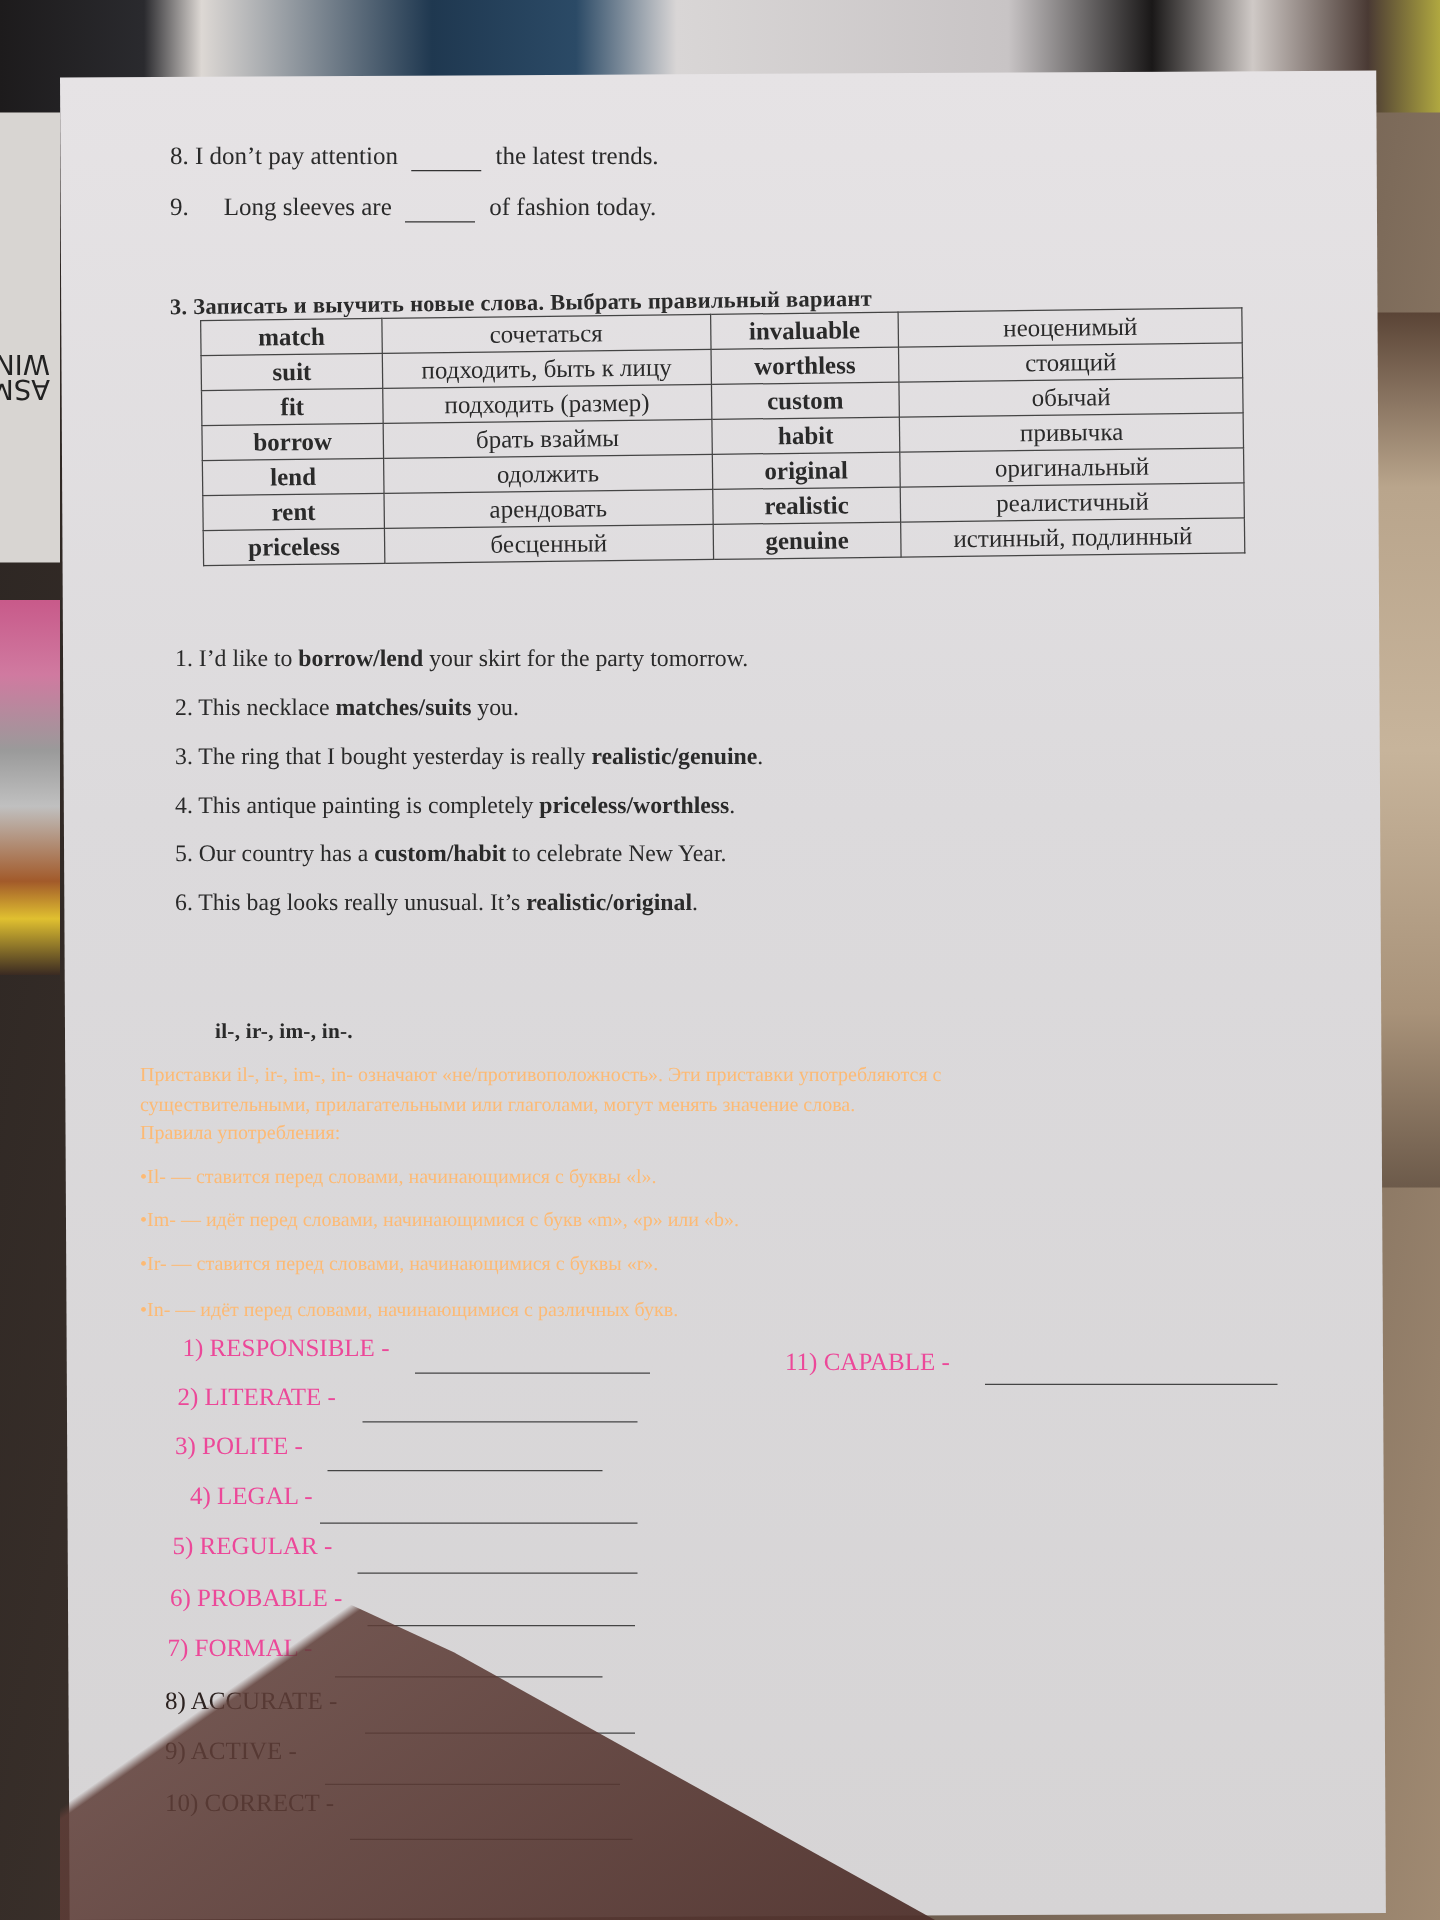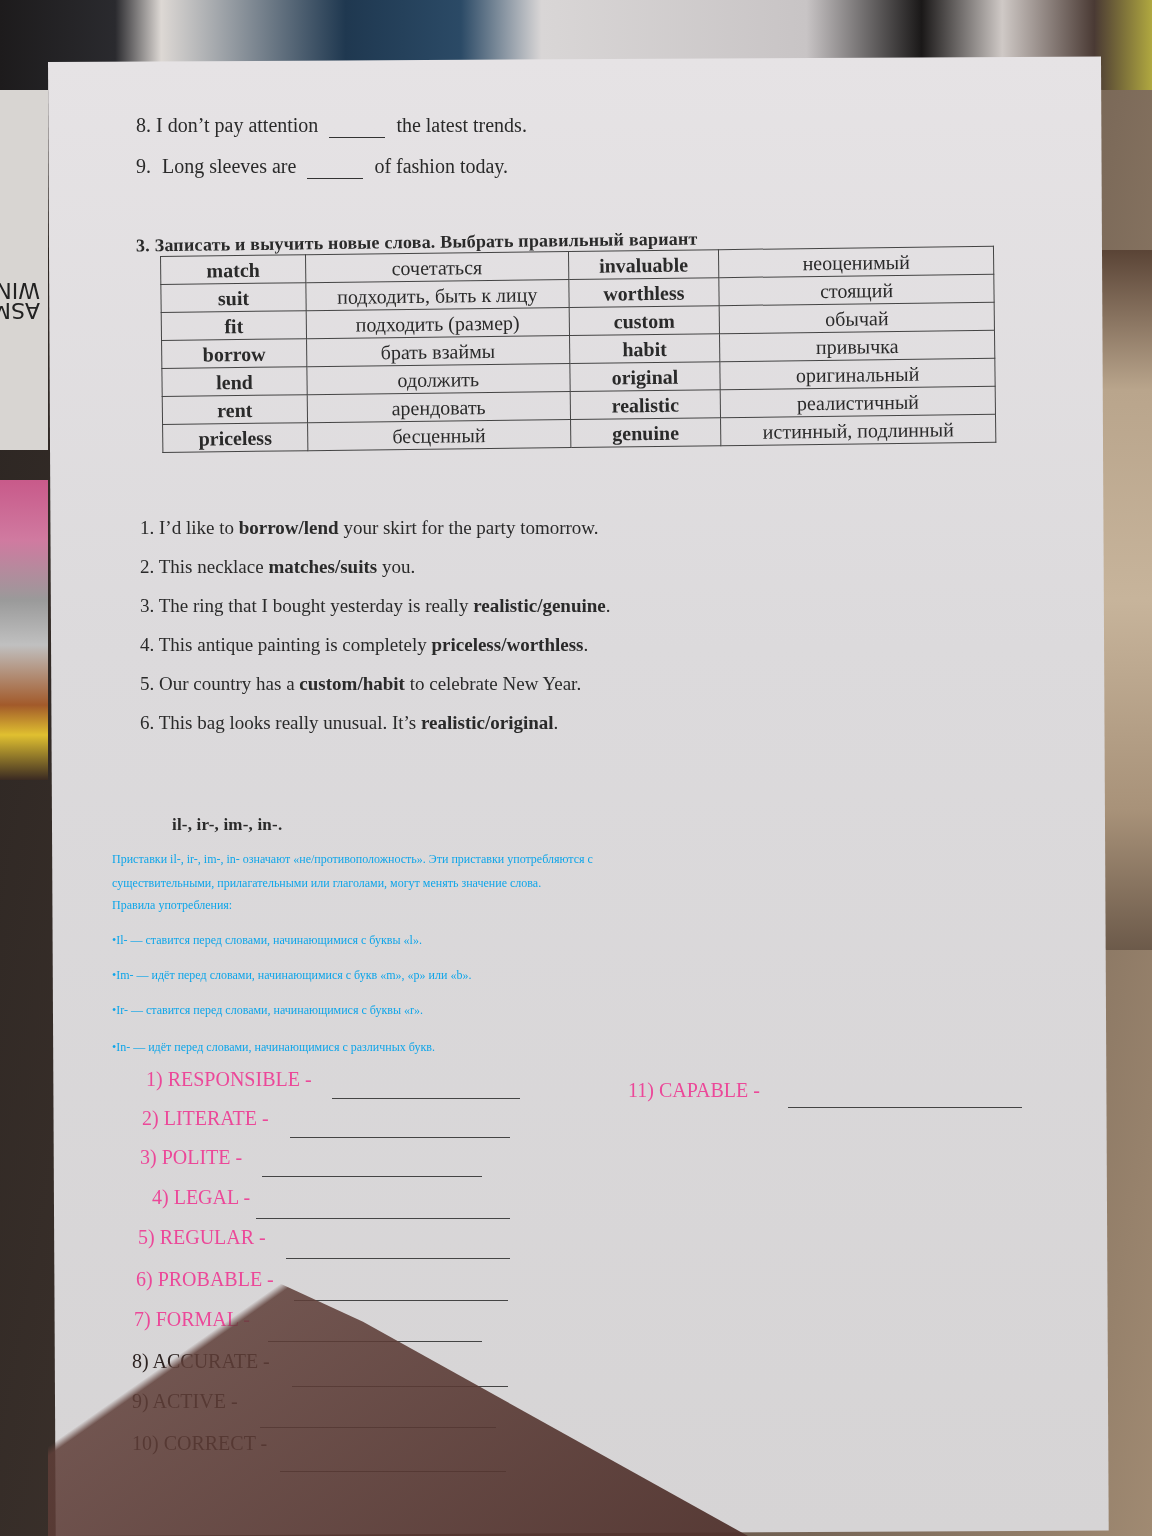--- a/index.html
+++ b/index.html
@@ -45,21 +45,21 @@
   table.vocab td { border: 1.5px solid #444; height: 27px; padding: 0 4px; text-align: center; line-height: 26px; }
   table.vocab td.en { font-weight: bold; }
   table.vocab td.c1 { width: 140px; }
   table.vocab td.c2 { width: 264px; }
   table.vocab td.c3 { width: 145px; }
   table.vocab td.c4 { width: 275px; }
 
   .sent { font-size: 19px; }
   .sent b { font-weight: bold; }
 
-  .rule-text { font-size: 12px; color: #0ea5e9; }
+  .rule-text { font-size: 16px; color: #fdba74; }
   .prefix-item { font-size: 20px; color: #ec4899; }
   .answer-line { display: inline-block; border-bottom: 1.5px solid #444; height: 1px; }
 </style>
 </head>
 <body>
 
 <div class="bg-desk"></div>
 <div class="bg-topclutter"></div>
 <div class="bg-leftbox"></div>
 <div class="bg-candy"></div>
@@ -72,21 +72,21 @@
 <div class="content">
 
   <div class="abs ex-line" style="left:136px; top:114px;">
     <span>8.</span>
     <span>I don’t pay attention</span>
     <span class="blank-inline"></span>
     <span>the latest trends.</span>
   </div>
   <div class="abs ex-line" style="left:136px; top:155px;">
     <span>9.</span>
-    <span style="margin-left:6px">Long sleeves are</span>
+    <span style="margin-left:23px">Long sleeves are</span>
     <span class="blank-inline"></span>
     <span>of fashion today.</span>
   </div>
 
   <div class="abs section-title" style="left:136px; top:232px; transform:rotate(-0.7deg);">3.  Записать и выучить новые слова. Выбрать правильный вариант</div>
 
   <table class="vocab">
     <tbody>
       <tr>
         <td class="en c1">match</td>

